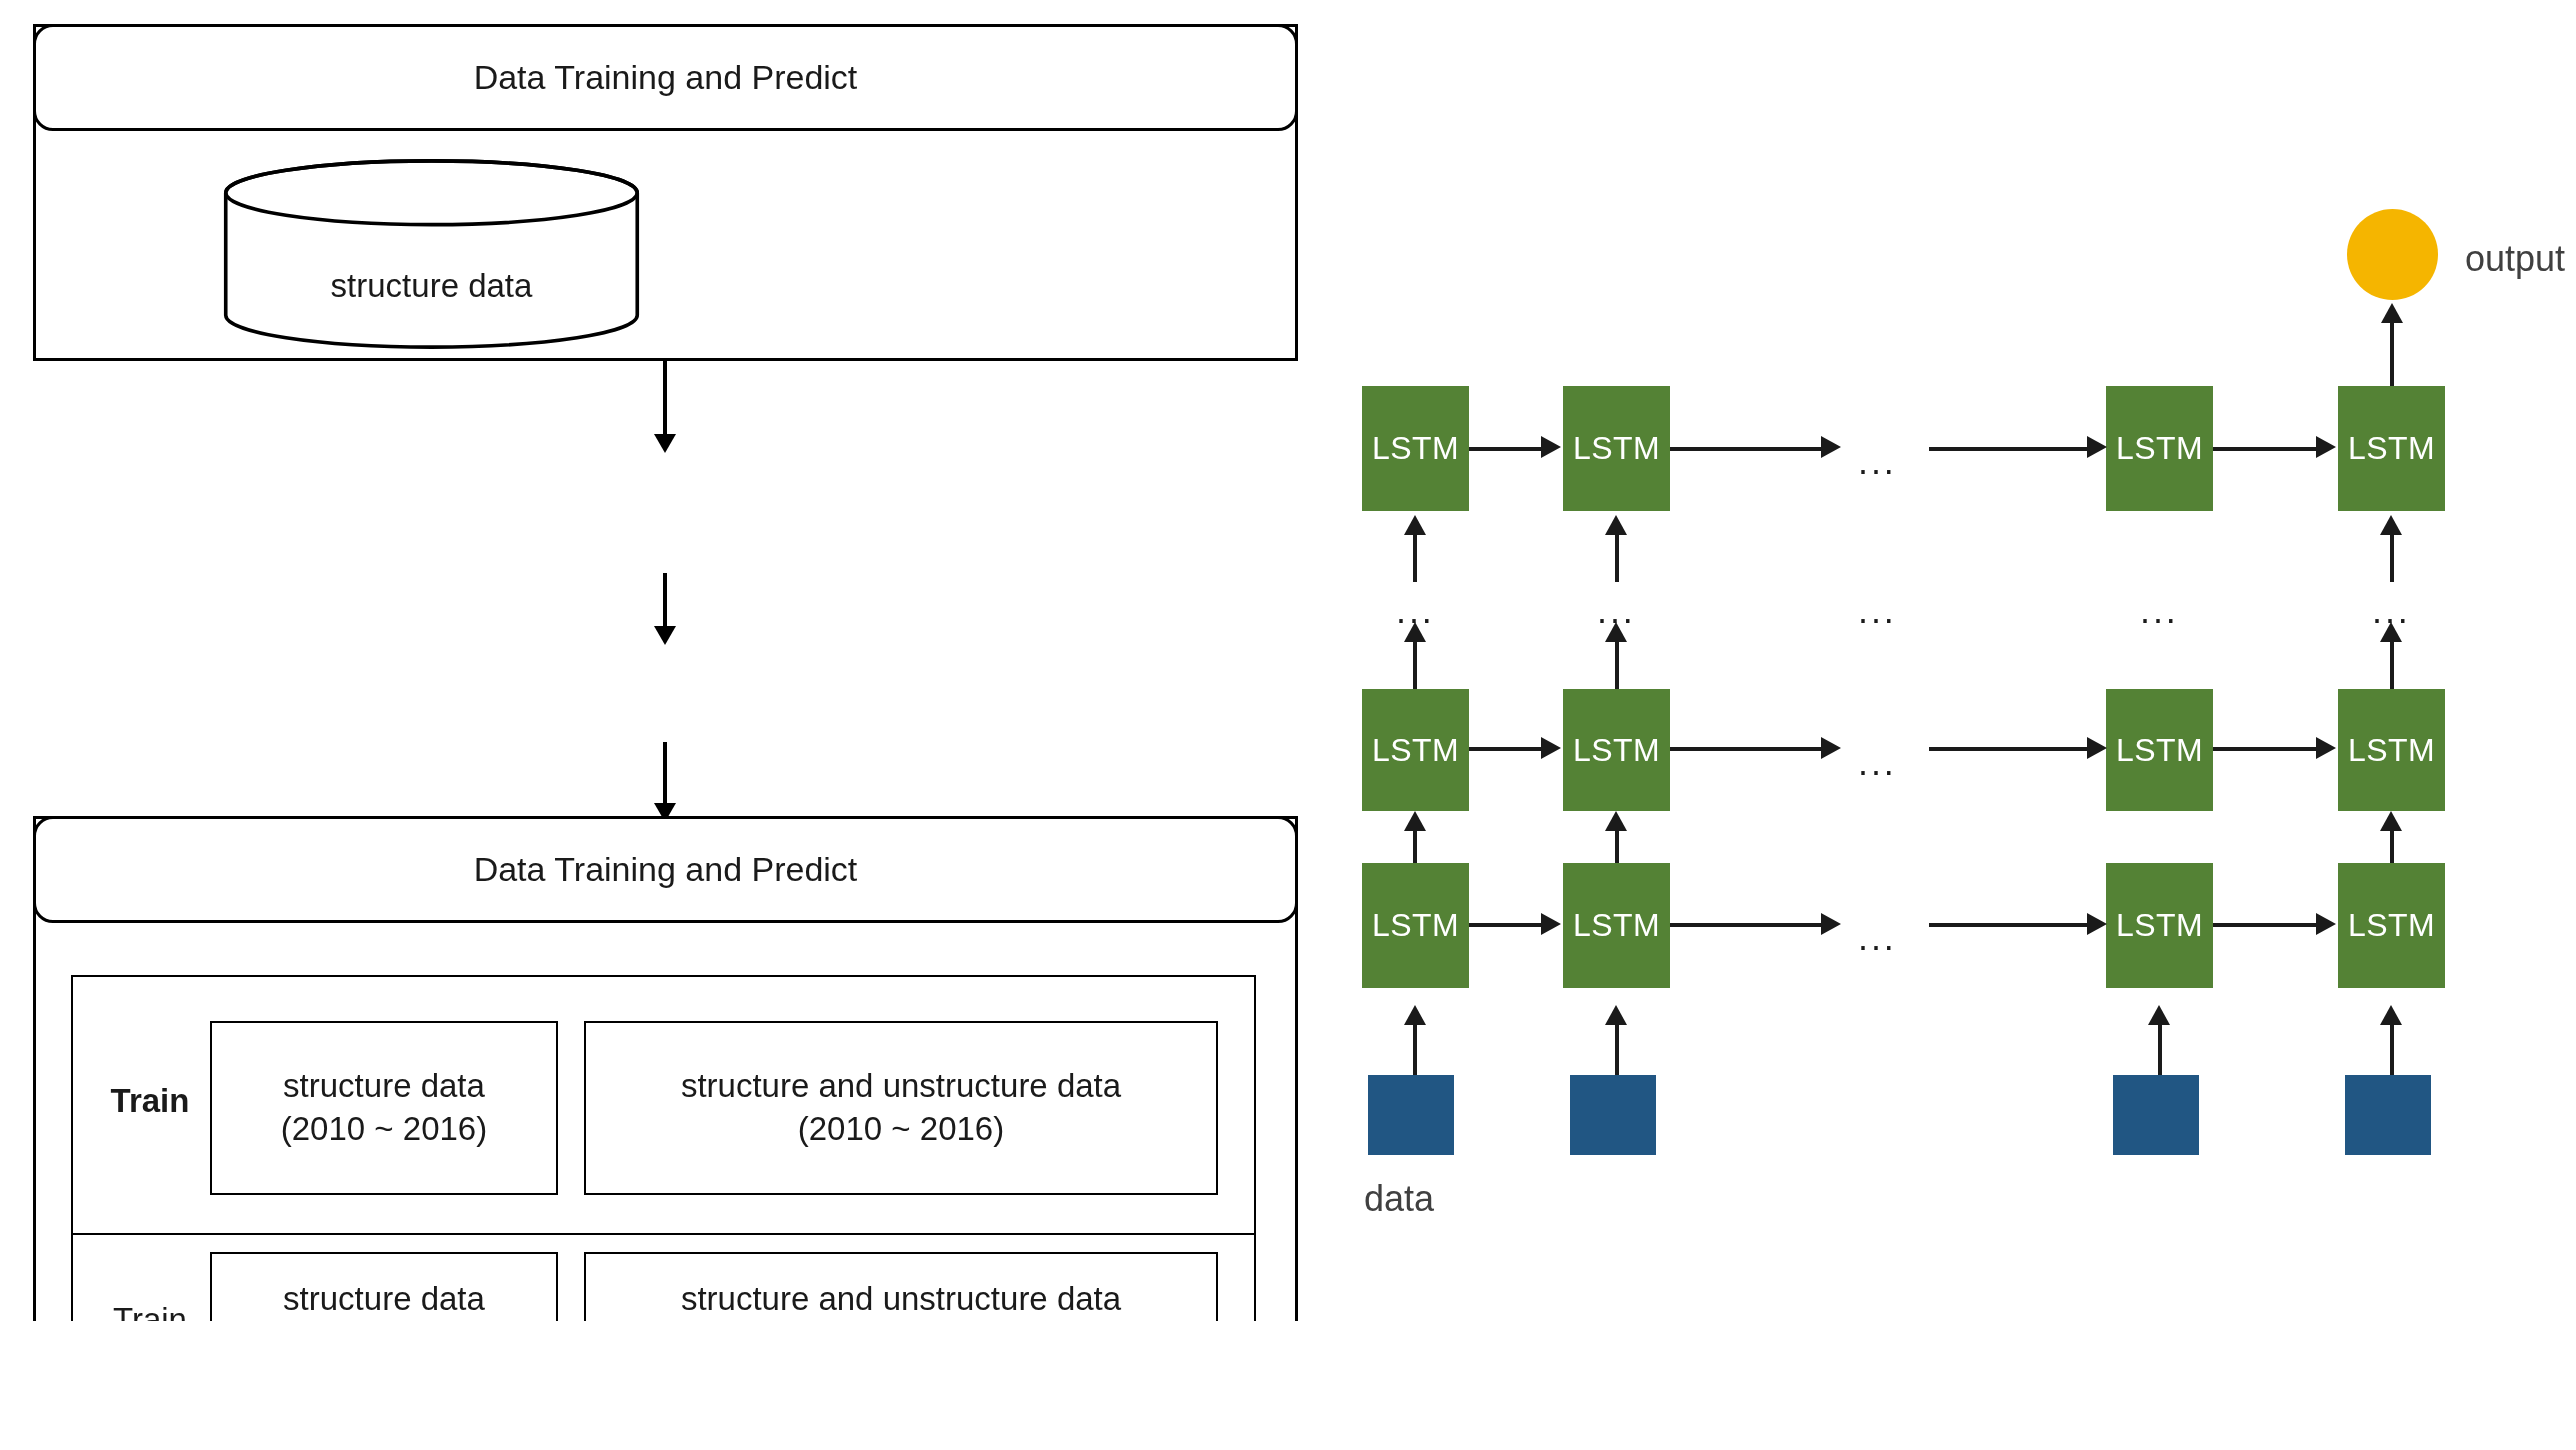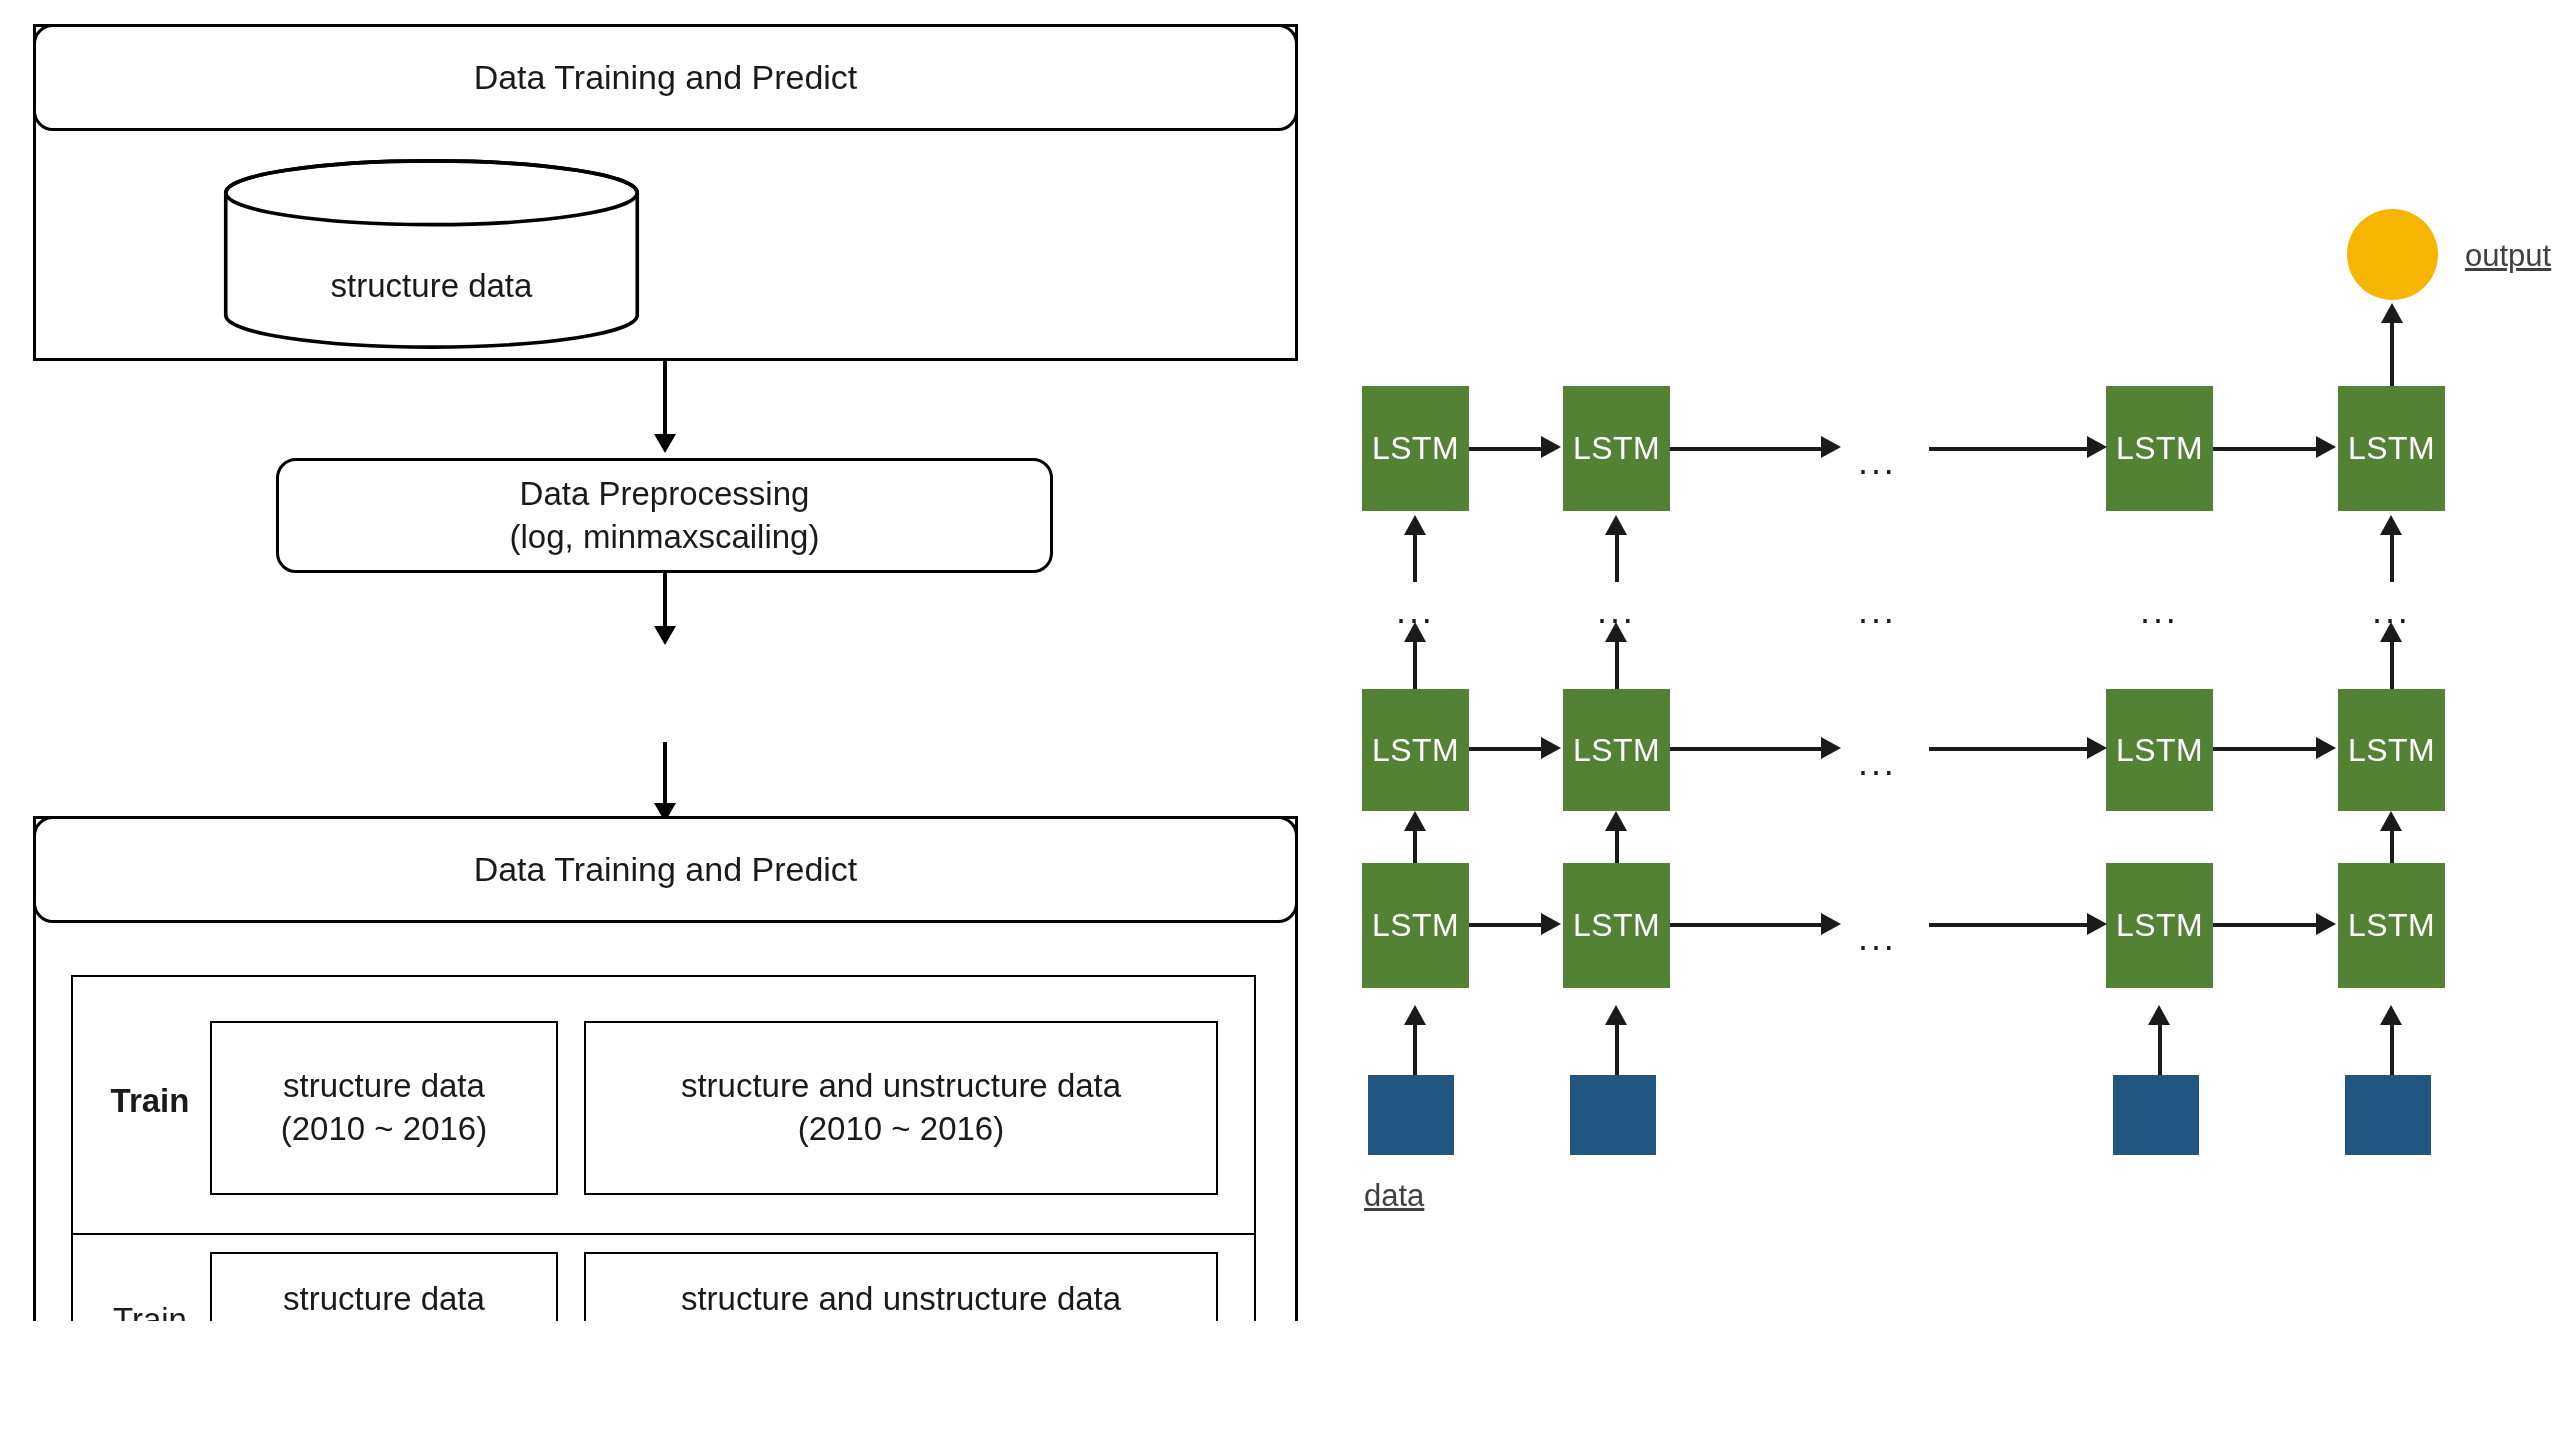--- a/index.html
+++ b/index.html
@@ -101,24 +101,23 @@
     position: absolute;
     background: #215683;
   }
   .outcircle {
     position: absolute;
     background: #F5B500;
     border-radius: 50%;
   }
   .outlabel, .inlabel {
     position: absolute;
-    font-size: 31px;
+    font-size: 36px;
     color: #404040;
     white-space: nowrap;
-    text-decoration: underline;
   }
 
   
   .ar-h {
     position: absolute;
     height: 3.6px;
     background: #1a1a1a;
   }
   .ar-h-head {
     position: absolute;
@@ -175,24 +174,20 @@
       <path d="M6,48 L6,217 A284,44 0 0 0 574,217 L574,48" fill="#ffffff" stroke="#000000" stroke-width="5"></path>
       <ellipse cx="290" cy="48" rx="284" ry="44" fill="none" stroke="#000000" stroke-width="5"></ellipse>
     </svg>
     <div class="cyl-label" style="top:109px;">structure data</div>
   </div>
 
 
   <div class="vline" style="left:663px; top:361px; height:78px;"></div>
   <div class="vhead" style="left:654px; top:434px;"></div>
 
-  <div class="abs rbox t-body" style="left:276px; top:458px; width:777px; height:115px; flex-direction:column;">
-    <span>Data Preprocessing</span>
-    <span>(log, minmaxscailing)</span>
-  </div>
 
   <div class="vline" style="left:663px; top:573px; height:59px;"></div>
   <div class="vhead" style="left:654px; top:626px;"></div>
 
 
   <div class="vline" style="left:663px; top:742px; height:71px;"></div>
   <div class="vhead" style="left:654px; top:803px;"></div>
 
   <div class="abs frame" style="left:33px; top:816px; width:1265px; height:631px;">
   </div>

